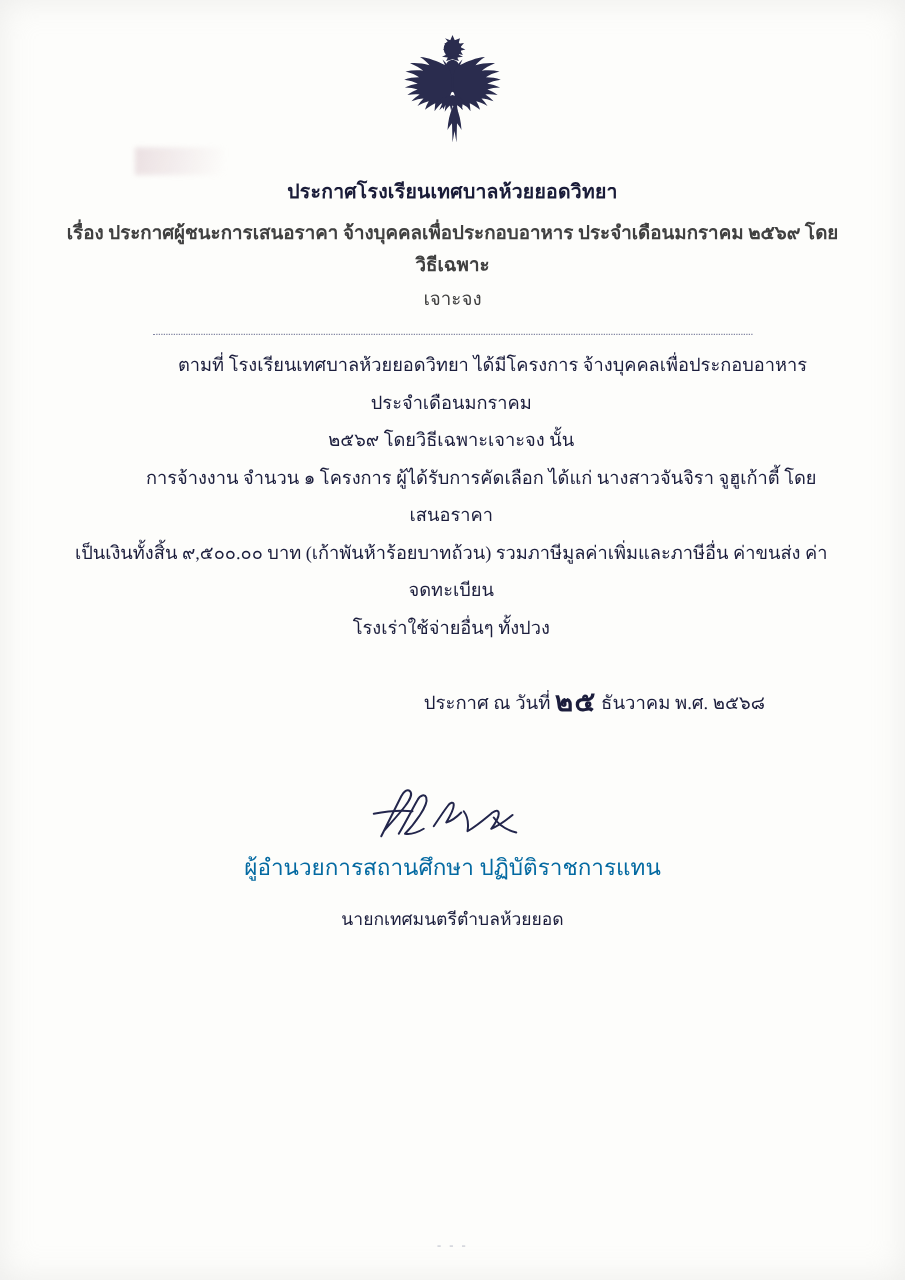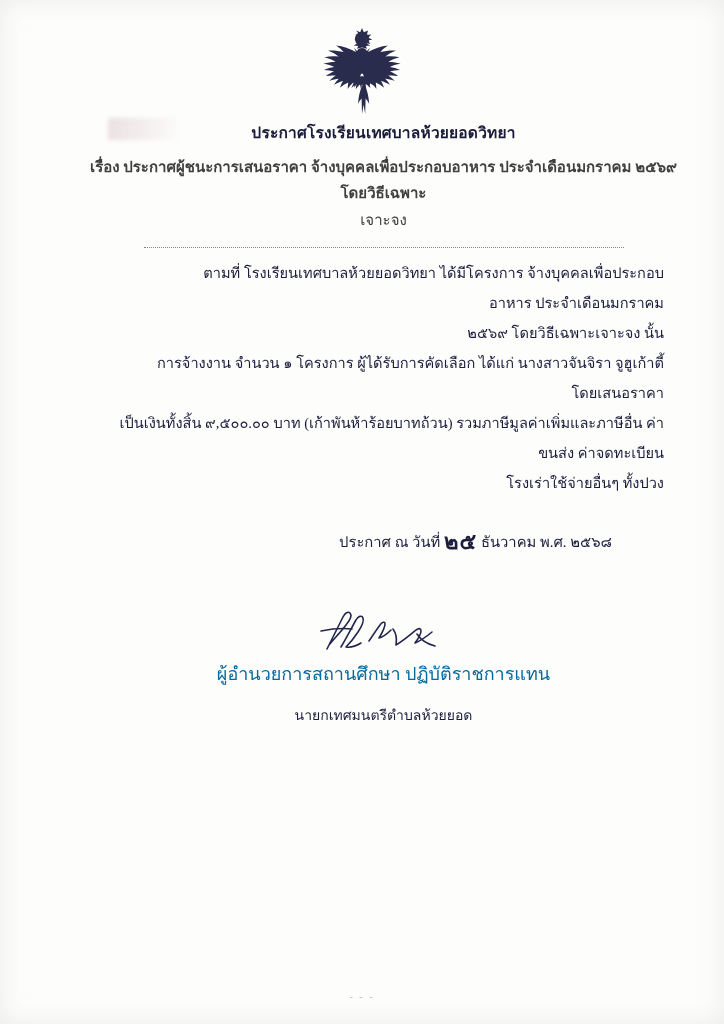--- a/index.html
+++ b/index.html
@@ -45,22 +45,21 @@
     top: 28px;
     display: flex;
     justify-content: center;
   }
   .emblem svg { display: block; }
 
   .doc-body {
     position: absolute;
     left: 0;
     right: 0;
-    top: 120px;
-    padding-left: 43px;
+    top: 140px;
   }
   .center { text-align: center; }
   .title-line {
     font-size: 15.5px;
     font-weight: 700;
     letter-spacing: 0.2px;
     color: #191b38;
     margin: 0 0 9px 0;
   }
   .subject-wrap {
@@ -85,21 +84,21 @@
     width: 480px;
     border-top: 1px dotted #6c6f92;
     opacity: 0.85;
     height: 0;
   }
 
   .para {
     padding: 0 60px 0 58px;
     font-size: 14.6px;
     line-height: 30px;
-    text-align: right;
+    text-align: center;
     color: #1b1d3c;
   }
   .para p { margin: 0; }
   .indent { display: inline-block; width: 66px; }
   .indent-sm { display: inline-block; width: 48px; }
 
   .date-line {
     margin-top: 26px;
     padding-right: 112px;
     text-align: right;

